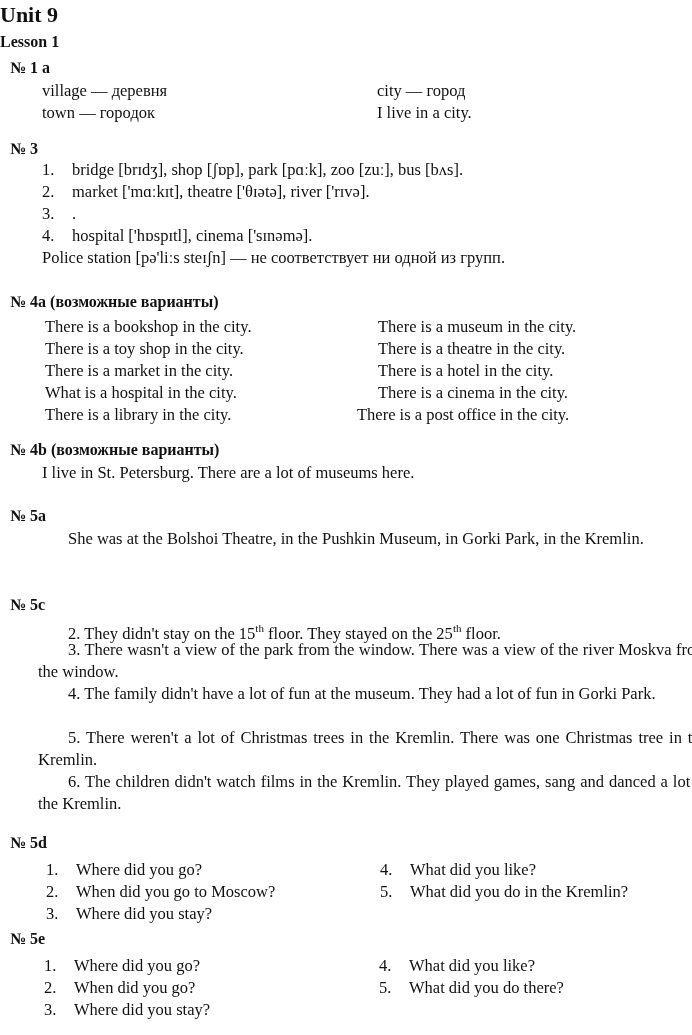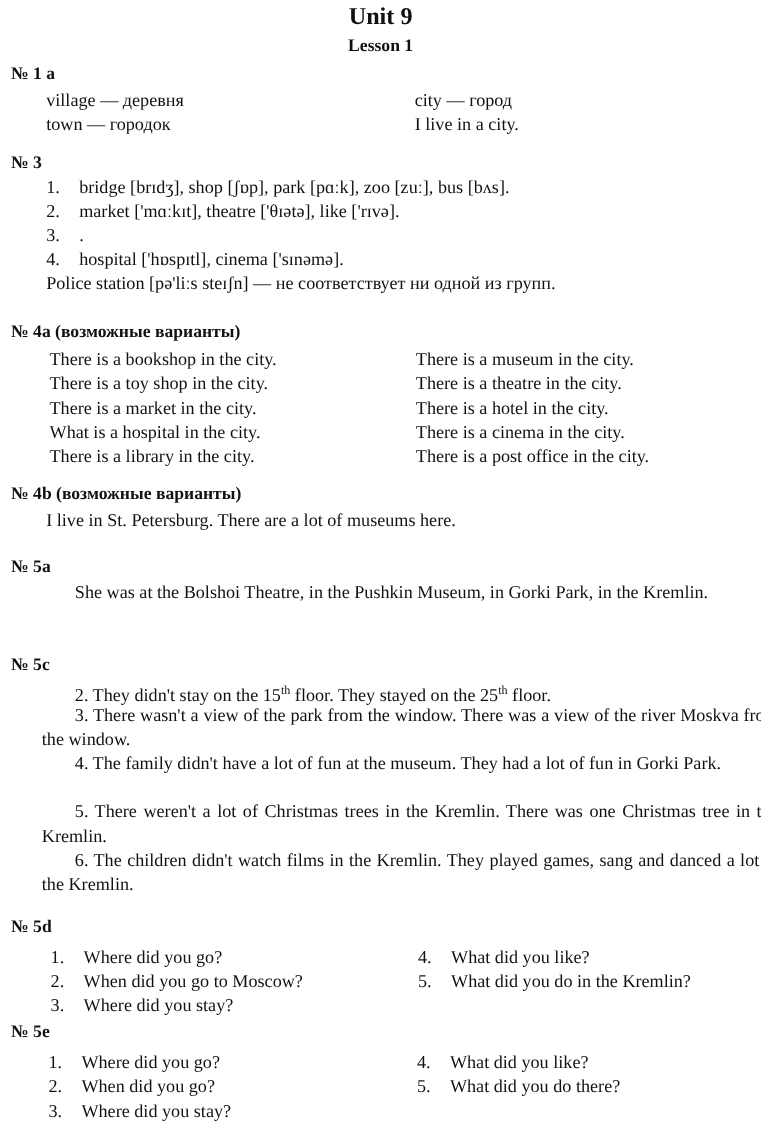--- a/index.html
+++ b/index.html
@@ -1,21 +1,21 @@
 <!DOCTYPE html>
 <html><head>
 <meta charset="utf-8">
 <style>
   html, body { margin:0; padding:0; background:#ffffff; }
   body {
     width:692px; height:1035px; overflow:hidden; position:relative;
     font-family:"Liberation Serif", serif; color:#111111;
   }
   .abs { position:absolute; white-space:nowrap; }
-  .title { left:0; width:692px; text-align:center; font-weight:bold; }
+  .title { left:0; width:692px; font-weight:bold; }
   #unit-title { top:2px; font-size:22px; }
   #lesson-title { top:33px; font-size:16px; }
   .hdr { font-weight:bold; font-size:16px; left:10px; }
   .t { font-size:16.5px; }
   .num { display:inline-block; width:30px; }
   .par { position:absolute; left:10px; width:670px; font-size:16.5px; line-height:22px; text-align:justify; text-indent:30px;margin-left:28px; }
   sup { font-size:11px; }
 </style>
 </head>
 <body>
@@ -24,36 +24,36 @@
 <div id="lesson-title" class="abs title">Lesson 1</div>
 
 <div class="abs hdr" style="top:59px">№ 1 a</div>
 <div class="abs t" style="top:81px;left:42px">village — деревня</div>
 <div class="abs t" style="top:103px;left:42px">town — городок</div>
 <div class="abs t" style="top:81px;left:377px">city — город</div>
 <div class="abs t" style="top:103px;left:377px">I live in a city.</div>
 
 <div class="abs hdr" style="top:140px">№ 3</div>
 <div class="abs t" style="top:160px;left:42px"><span class="num">1.</span><span>bridge [brɪdʒ], shop [ʃɒp], park [pɑːk], zoo [zuː], bus [bʌs].</span></div>
-<div class="abs t" style="top:182px;left:42px"><span class="num">2.</span><span>market ['mɑːkɪt], theatre ['θɪətə], like ['rɪvə].</span></div>
+<div class="abs t" style="top:182px;left:42px"><span class="num">2.</span><span>market ['mɑːkɪt], theatre ['θɪətə], river ['rɪvə].</span></div>
 <div class="abs t" style="top:204px;left:42px"><span class="num">3.</span><span>.</span></div>
 <div class="abs t" style="top:226px;left:42px"><span class="num">4.</span><span>hospital ['hɒspɪtl], cinema ['sɪnəmə].</span></div>
 <div class="abs t" style="top:248px;left:42px">Police station [pə'liːs steɪʃn] — не соответствует ни одной из групп.</div>
 
 <div class="abs hdr" style="top:293px">№ 4a (возможные варианты)</div>
 <div class="abs t" style="top:317px;left:45px">There is a bookshop in the city.</div>
 <div class="abs t" style="top:339px;left:45px">There is a toy shop in the city.</div>
 <div class="abs t" style="top:361px;left:45px">There is a market in the city.</div>
 <div class="abs t" style="top:383px;left:45px">What is a hospital in the city.</div>
 <div class="abs t" style="top:405px;left:45px">There is a library in the city.</div>
 <div class="abs t" style="top:317px;left:378px">There is a museum in the city.</div>
 <div class="abs t" style="top:339px;left:378px">There is a theatre in the city.</div>
 <div class="abs t" style="top:361px;left:378px">There is a hotel in the city.</div>
 <div class="abs t" style="top:383px;left:378px">There is a cinema in the city.</div>
-<div class="abs t" style="top:405px;left:378px">There is a post office in the city.</div>
+<div class="abs t" style="top:405px;left:357px">There is a post office in the city.</div>
 
 <div class="abs hdr" style="top:441px">№ 4b (возможные варианты)</div>
 <div class="abs t" style="top:463px;left:42px">I live in St. Petersburg. There are a lot of museums here.</div>
 
 <div class="abs hdr" style="top:507px">№ 5a</div>
 <div class="par" style="top:528px">She was at the Bolshoi Theatre, in the Pushkin Museum, in Gorki Park, in the Kremlin.</div>
 
 <div class="abs hdr" style="top:596px">№ 5c</div>
 <div class="par" style="top:617px"><span>2. They didn't stay on the 15</span><sup>th</sup><span> floor. They stayed on the 25</span><sup>th</sup><span> floor.</span></div>
 <div class="par" style="top:639px">3. There wasn't a view of the park from the window. There was a view of the river Moskva from the window.</div>

